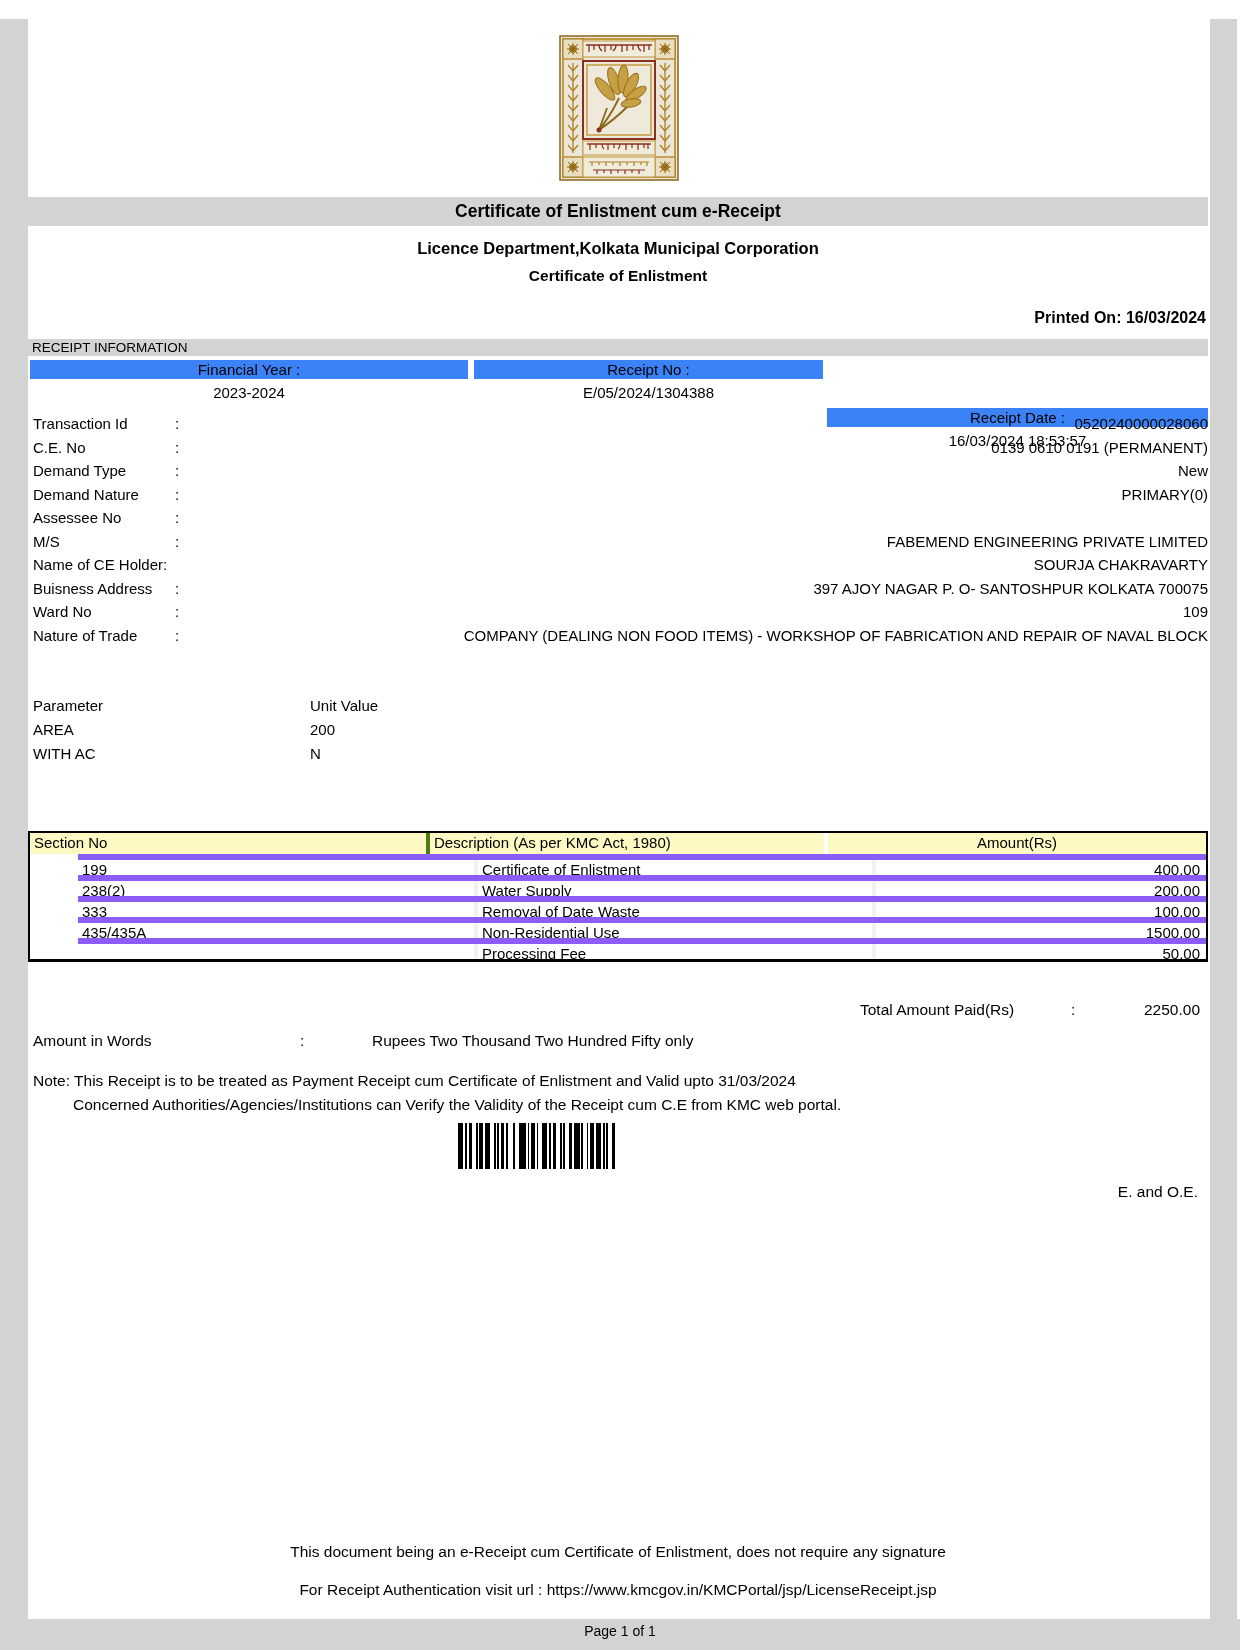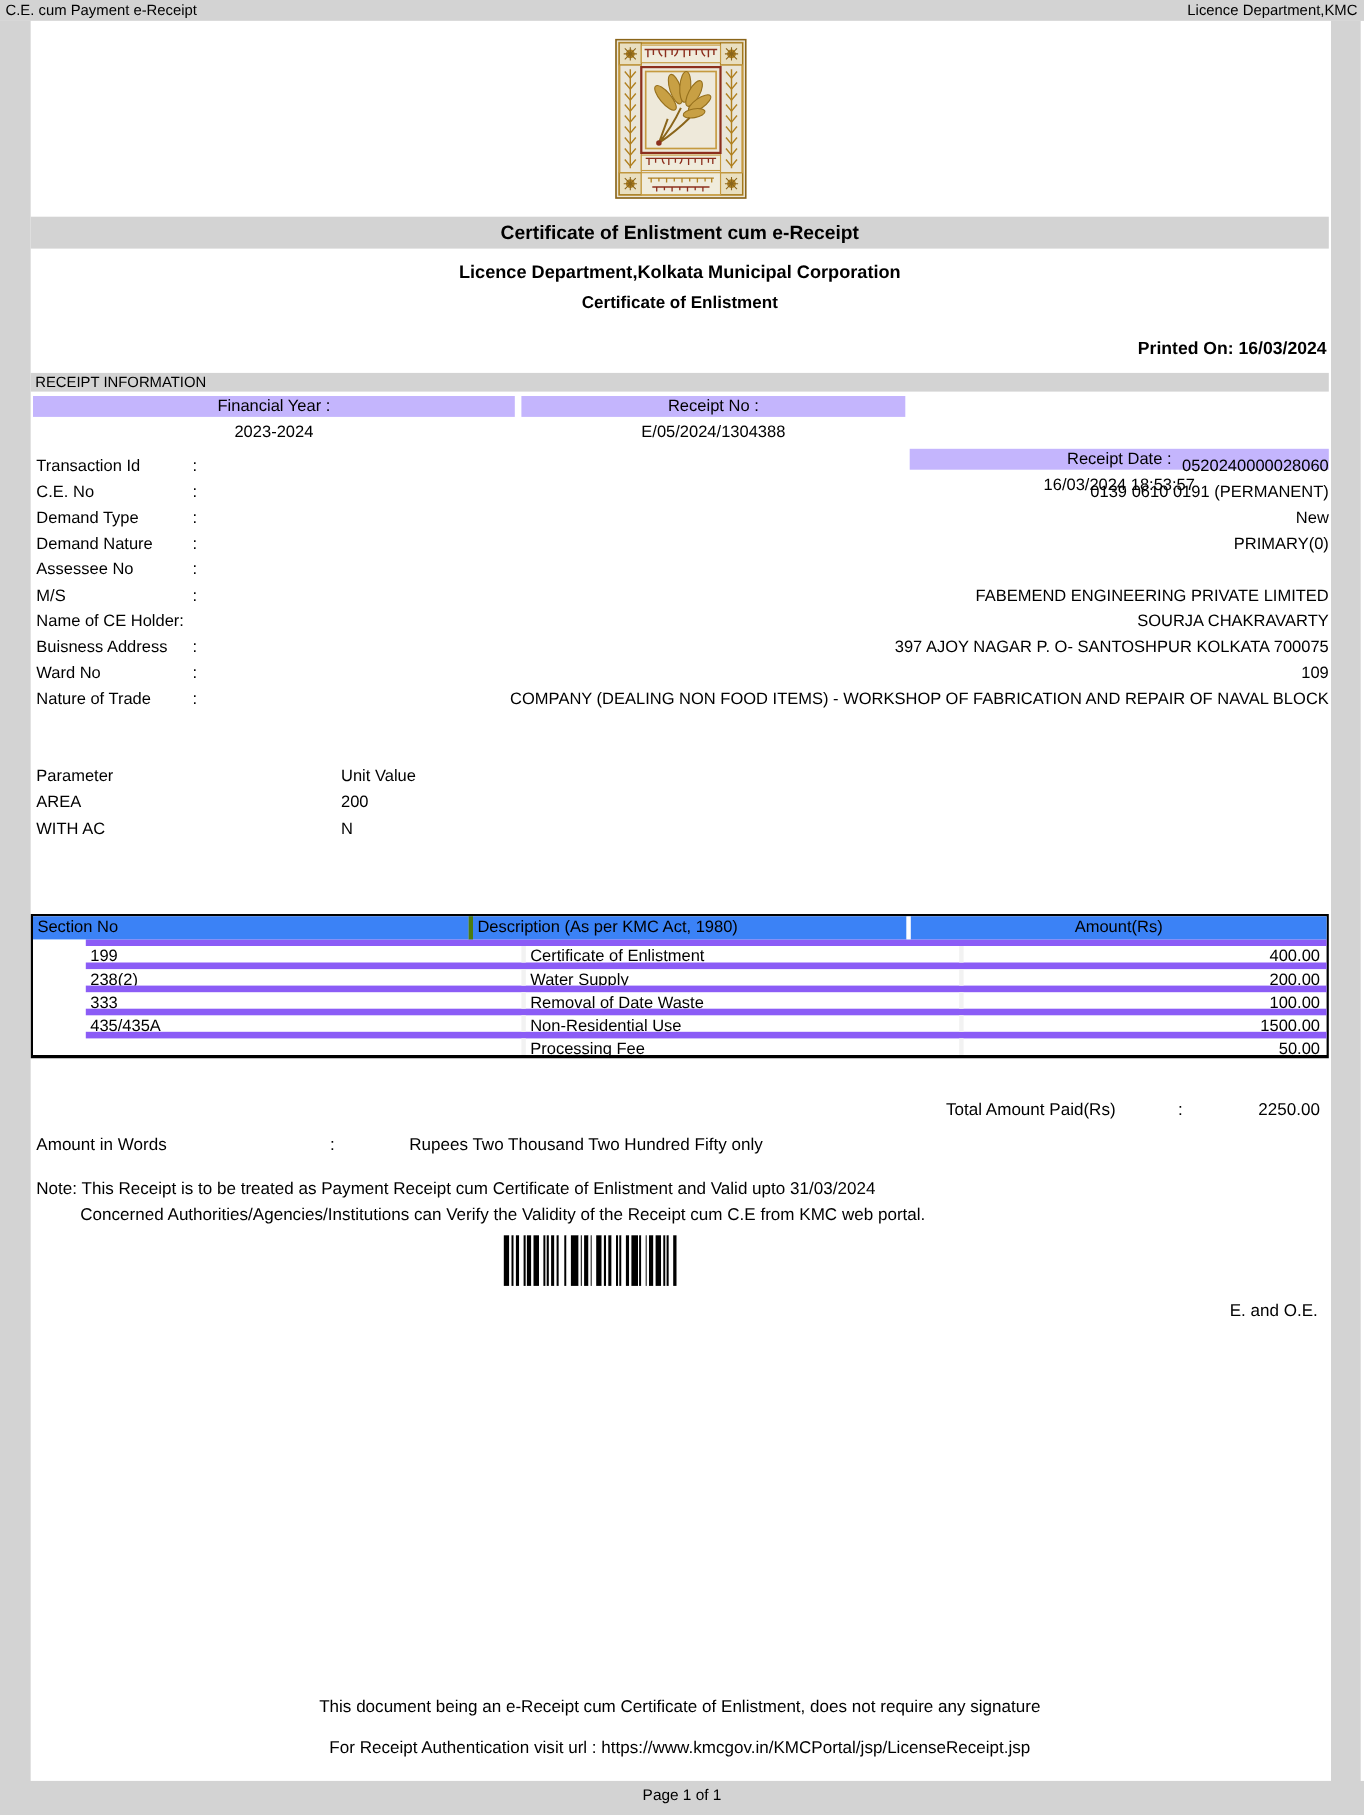--- a/index.html
+++ b/index.html
@@ -36,42 +36,42 @@
   }
   .subtitle1 { position:absolute; top:220px; left:0; width:1180px; text-align:center; font-size:16.5px; font-weight:bold; }
   .subtitle2 { position:absolute; top:248px; left:0; width:1180px; text-align:center; font-size:15.5px; font-weight:bold; }
   .printed-on { position:absolute; top:290px; right:4px; font-size:16px; font-weight:bold; }
 
   .ri-band {
     position:absolute; top:320px; left:0; width:1180px; height:17px;
     background:#d3d3d3; font-size:13.5px; line-height:17px; padding-left:4px;
   }
   .ri-head, .ri-val { position:absolute; height:19px; line-height:19px; text-align:center; font-size:15px; }
-  .ri-head { background:#c4b5fd; top:341px; }
+  .ri-head { background:#3b82f6; top:341px; }
   .ri-val  { top:364px; }
   .ri-c1 { left:2px;   width:438px; }
   .ri-c2 { left:446px; width:349px; }
   .ri-c3 { left:799px; width:381px;margin-top:48px; }
 
   .details { position:absolute; top:393px; left:0; width:1180px; padding-left:5px; font-size:15px; }
   .det-row { display:flex; line-height:23.5px; white-space:nowrap; }
   .det-lbl { min-width:142px; }
   .det-sep { min-width:135px; }
   .det-val { flex:1;text-align:right; }
 
   .params { position:absolute; top:675px; left:0; width:1180px; padding-left:5px; font-size:15px; }
   .par-row { display:flex; line-height:24px; }
   .par-name { min-width:277px; }
 
   .fee-table {
     position:absolute; top:812px; left:0; width:1180px;
     border:2px solid #000; border-bottom-width:3px; font-size:15px; background:#fff;
   }
   .ft-row { display:flex; height:21px; line-height:20px; }
-  .ft-head .ft-cell { background:#3b82f6; }
+  .ft-head .ft-cell { background:#fef9c3; }
   .ft-head .ft-c3 { text-align:center; }
   .ft-body { border-top:6px solid #8b5cf6;margin-left:48px; }
   .ft-cell { padding:0 4px; overflow:hidden; white-space:nowrap; }
   .ft-c1 { width:396px; }
   .ft-c2 { width:398px; border-left:4px solid #4d7c0f; }
   .ft-c3 { flex:1;      border-left:4px solid #fff; }
   .ft-body .ft-c2 { border-left:4px solid #f2f2f2; }
   .ft-body .ft-c3 { border-left:4px solid #f2f2f2; text-align:right; padding-right:6px; }
 
   .total-line { position:absolute; top:982px; left:0; width:1180px; height:20px; font-size:15.5px; }
@@ -96,24 +96,20 @@
   .eoe { position:absolute; top:1164px; right:12px; font-size:15.5px; }
 
   .doc-line { position:absolute; top:1524px; left:0; width:1180px; text-align:center; font-size:15.5px; }
   .url-line { position:absolute; top:1562px; left:0; width:1180px; text-align:center; font-size:15.5px; }
 </style>
 </head>
 <body>
 
 <div class="page">
 
-  <div class="topbar">
-    <span>C.E. cum Payment e-Receipt</span>
-    <span>Licence Department,KMC</span>
-  </div>
   <div class="strip-left"></div>
   <div class="strip-right"></div>
 
   <div class="content">
 
     <div class="logo-wrap">
       <svg width="120" height="146" viewBox="0 0 120 146" xmlns="http://www.w3.org/2000/svg">
         <rect x="1" y="1" width="118" height="144" fill="#eae6d9" stroke="#8a651a" stroke-width="1.5"></rect>
         <rect x="4" y="4" width="112" height="138" fill="none" stroke="#c59a3f" stroke-width="2"></rect>
 

